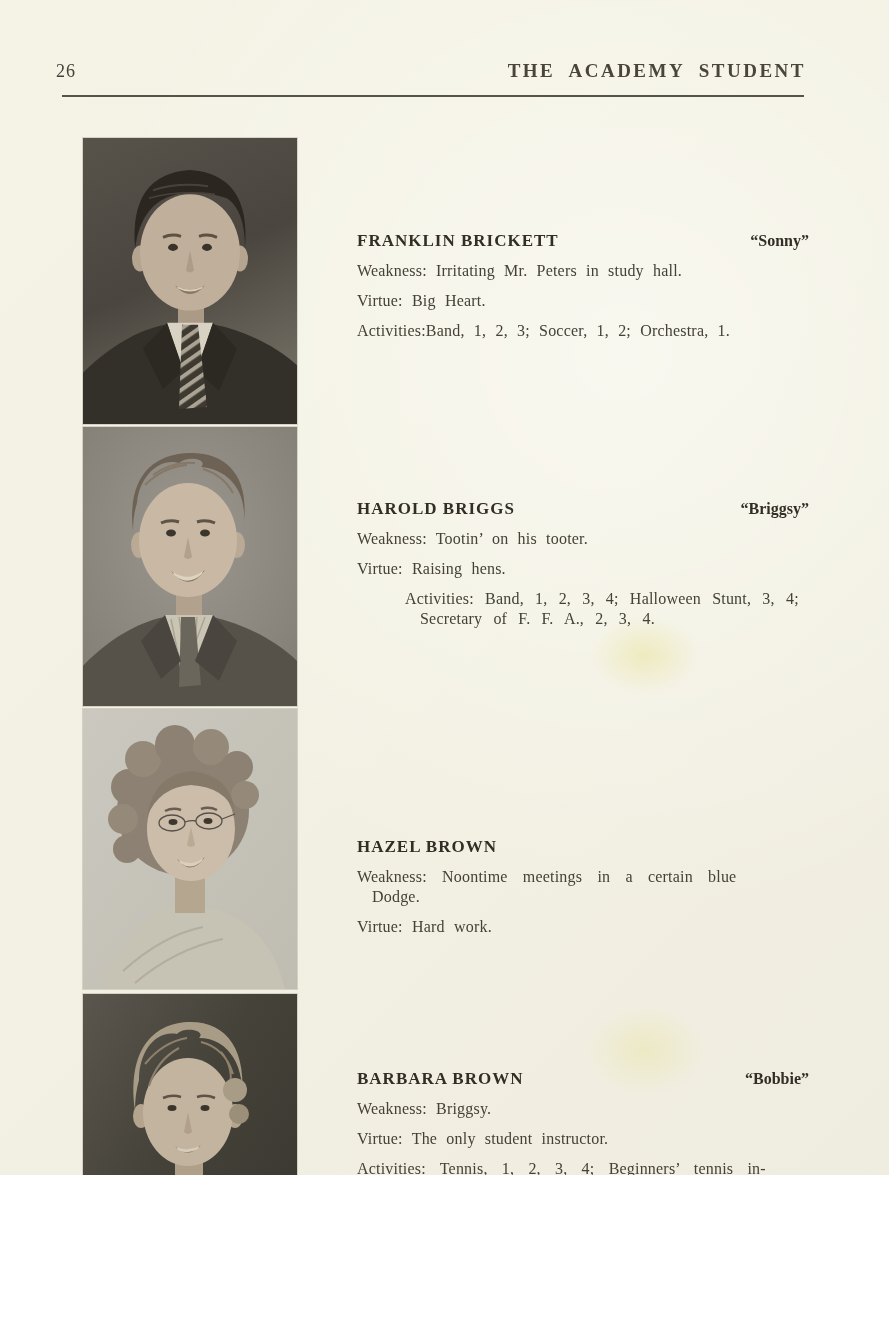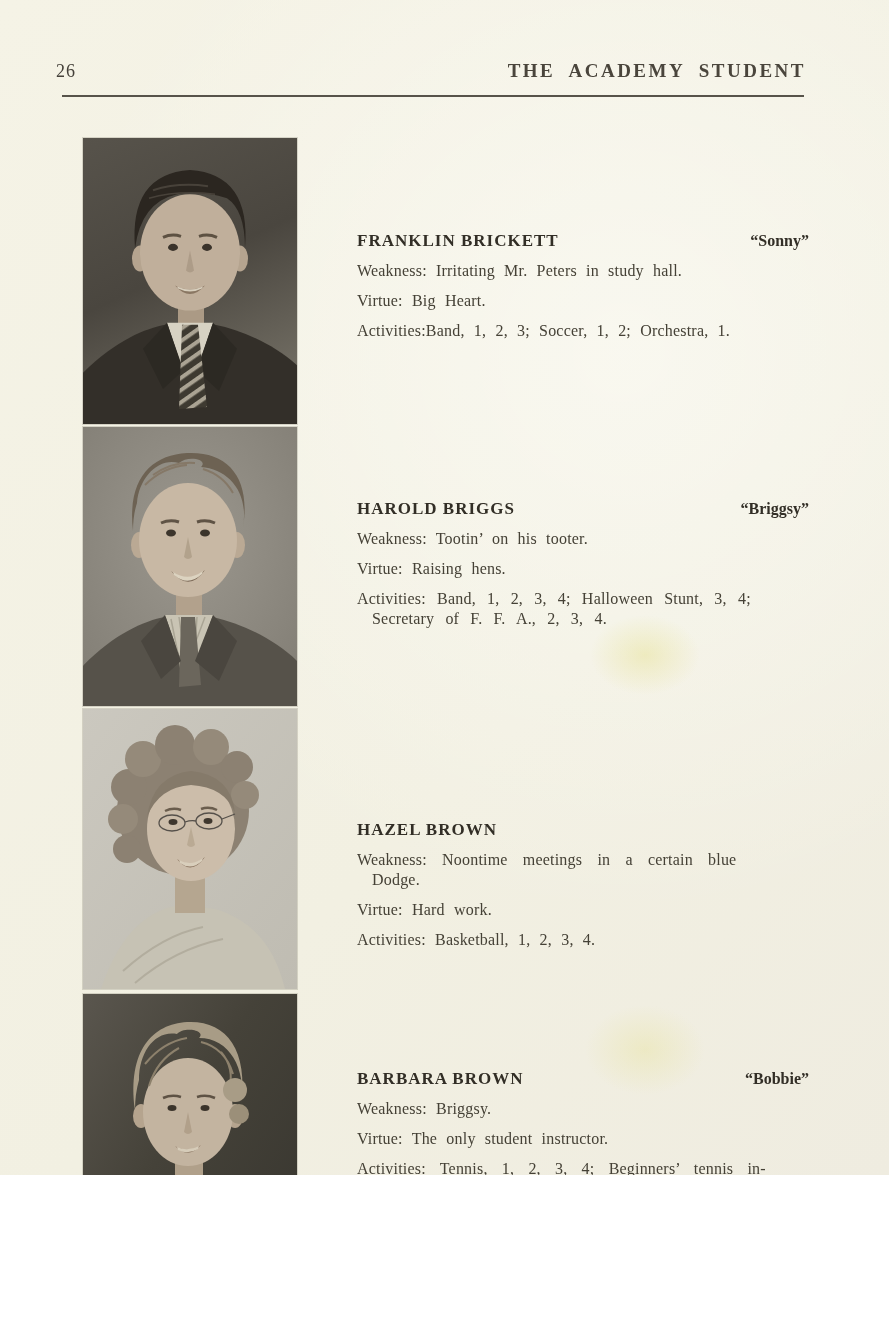--- a/index.html
+++ b/index.html
@@ -40,39 +40,39 @@
   }
   .portrait svg { display:block; width:100%; height:100%; }
   .p1 { top:138px; height:286px; }
   .p2 { top:427px; height:279px; }
   .p3 { top:709px; height:280px; }
   .p4 { top:994px; height:280px; }
 
   .entry {
     position:absolute; left:357px; width:452px;
   }
-  .e1 { top:230px; } .e2 { top:498px; } .e3 { top:819px; } .e4 { top:1068px; }
+  .e1 { top:230px; } .e2 { top:498px; } .e3 { top:836px; } .e4 { top:1068px; }
 
   .name-row {
     display:flex; justify-content:space-between; align-items:baseline;
     line-height:21px;
   }
   .student-name {
     font-size:17px; font-weight:bold; letter-spacing:1px; color:#322e26;
   }
   .student-nickname {
     font-size:16px; font-weight:bold; color:#322e26;text-align:center;
   }
   .line {
     margin-top:10px; font-size:16px; line-height:20px;
     white-space:pre-line; letter-spacing:0.2px;
     word-spacing:5px; color:#454136;
     padding-left:15px; text-indent:-15px;
   }
-  .ws7  { word-spacing:7px; }
+  .ws7  { word-spacing:7px;margin-left:48px; }
   .ws10 { word-spacing:10px; }
   .ws11 { word-spacing:11px; }
 </style>
 </head>
 <body>
 
 <div class="page">
 
   <div class="stain s1"></div>
   <div class="stain s2"></div>
@@ -239,21 +239,20 @@
   </div>
 
   <div class="entry e3">
     <div class="name-row">
       <span class="student-name">HAZEL BROWN</span>
       <span class="student-nickname"></span>
     </div>
     <div class="line ws11">Weakness: Noontime meetings in a certain blue
 Dodge.</div>
     <div class="line">Virtue: Hard work.</div>
-    <div class="line">Activities: Basketball, 1, 2, 3, 4.</div>
   </div>
 
   <div class="entry e4">
     <div class="name-row">
       <span class="student-name">BARBARA BROWN</span>
       <span class="student-nickname">“Bobbie”</span>
     </div>
     <div class="line">Weakness: Briggsy.</div>
     <div class="line">Virtue: The only student instructor.</div>
     <div class="line ws10">Activities: Tennis, 1, 2, 3, 4; Beginners’ tennis in-

